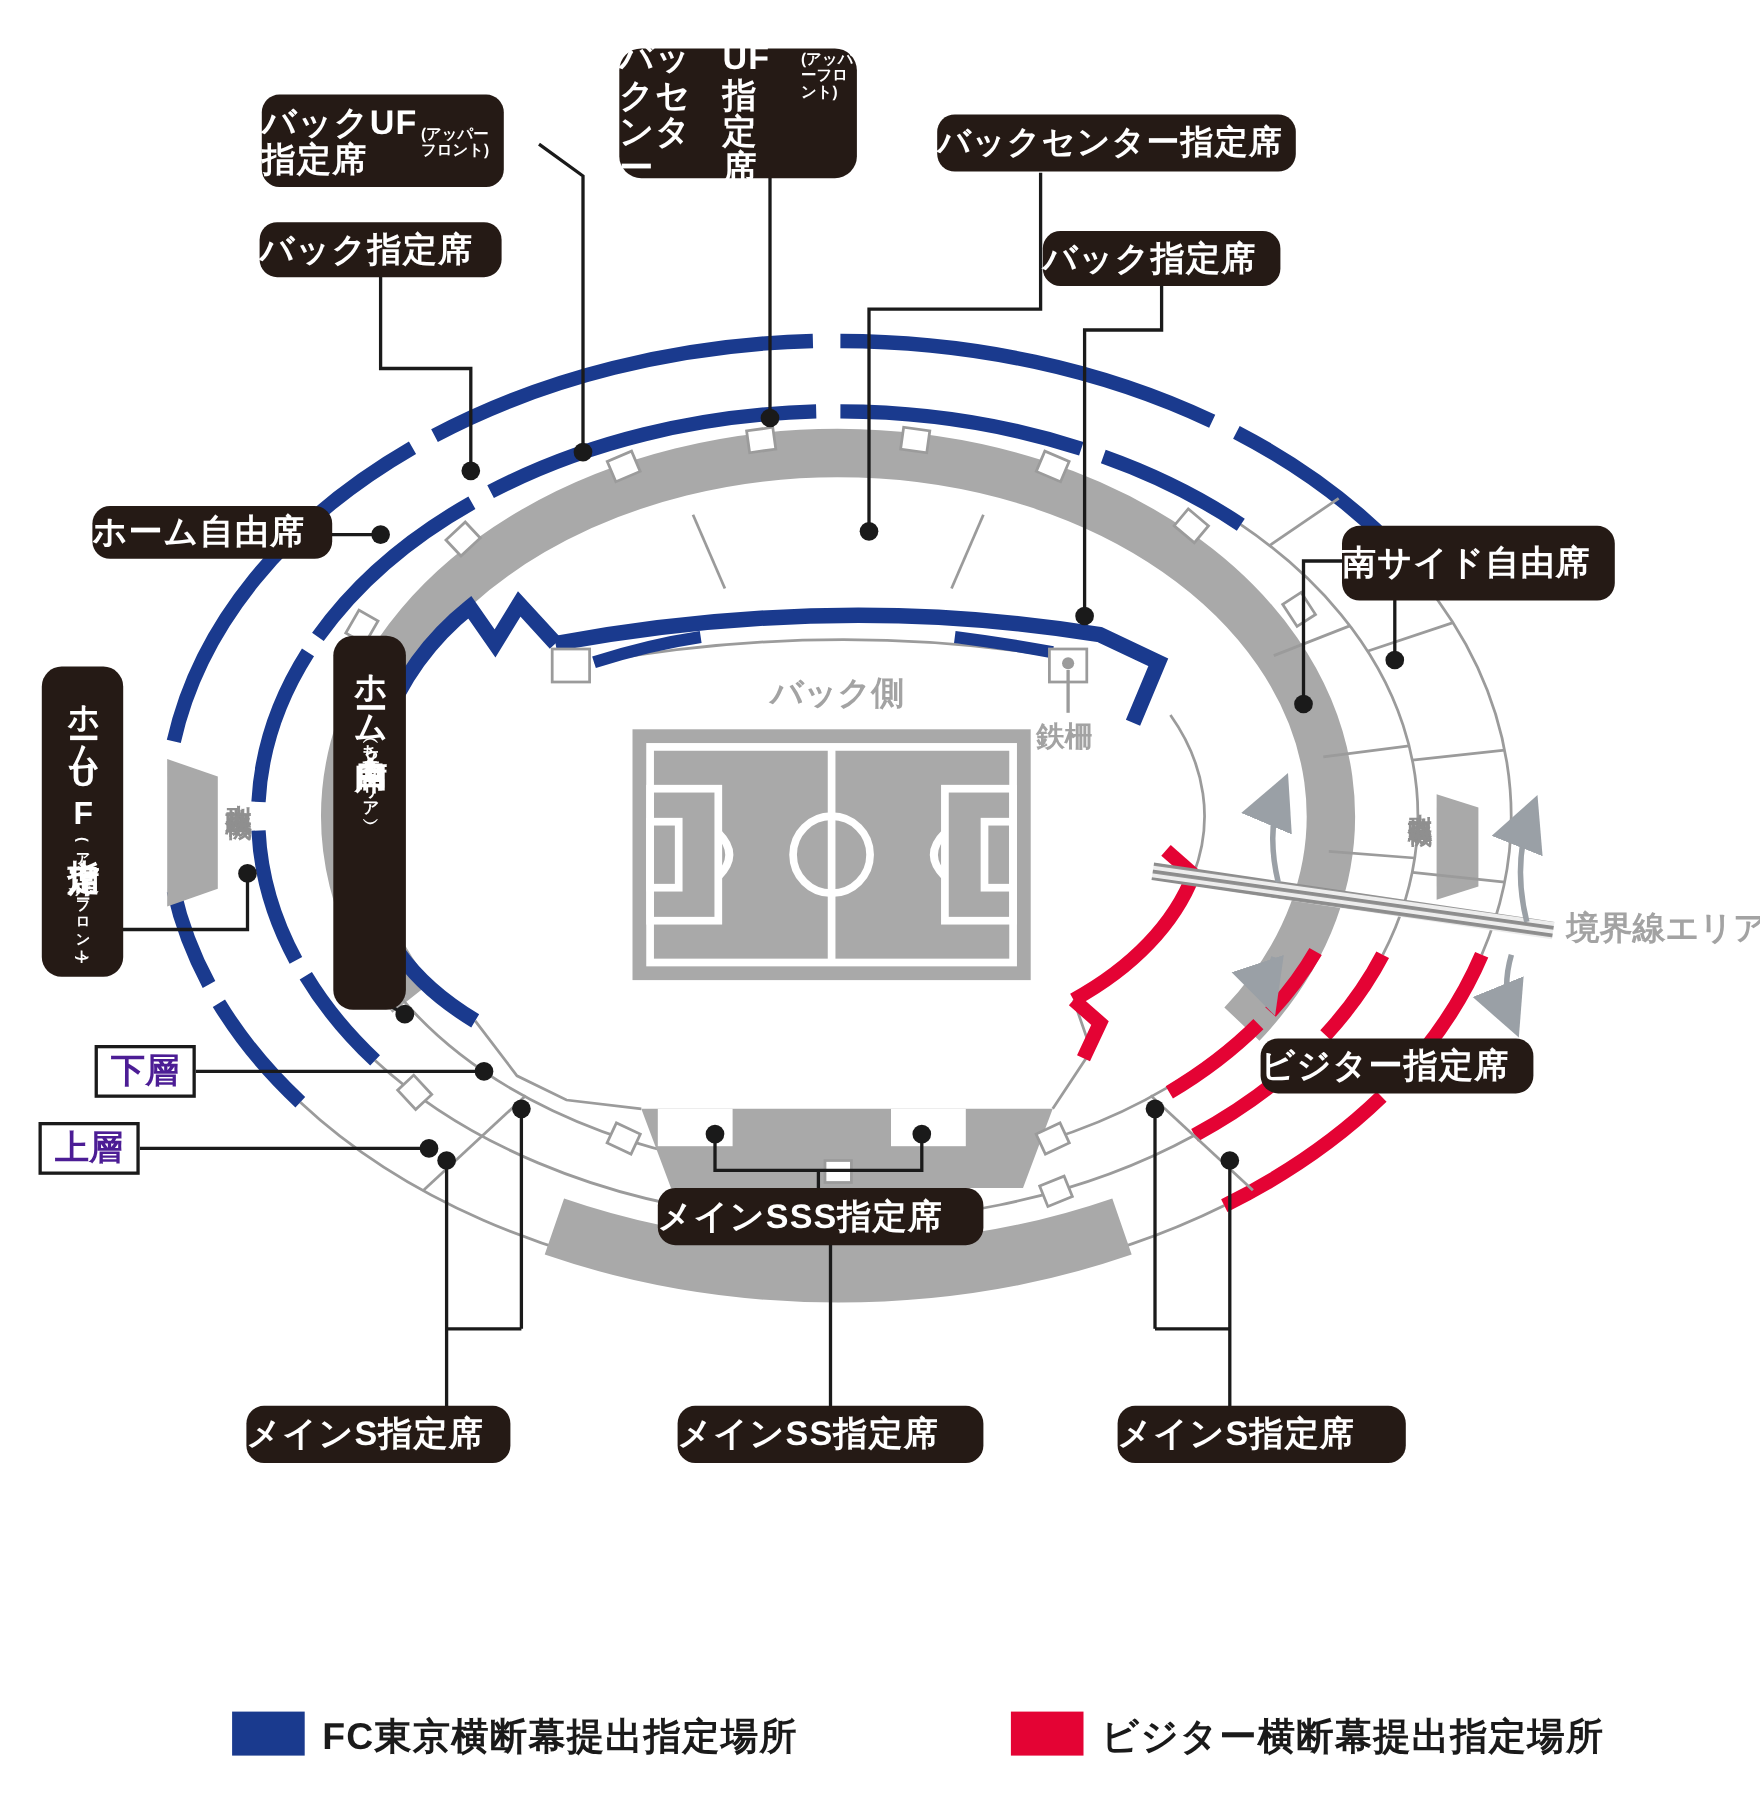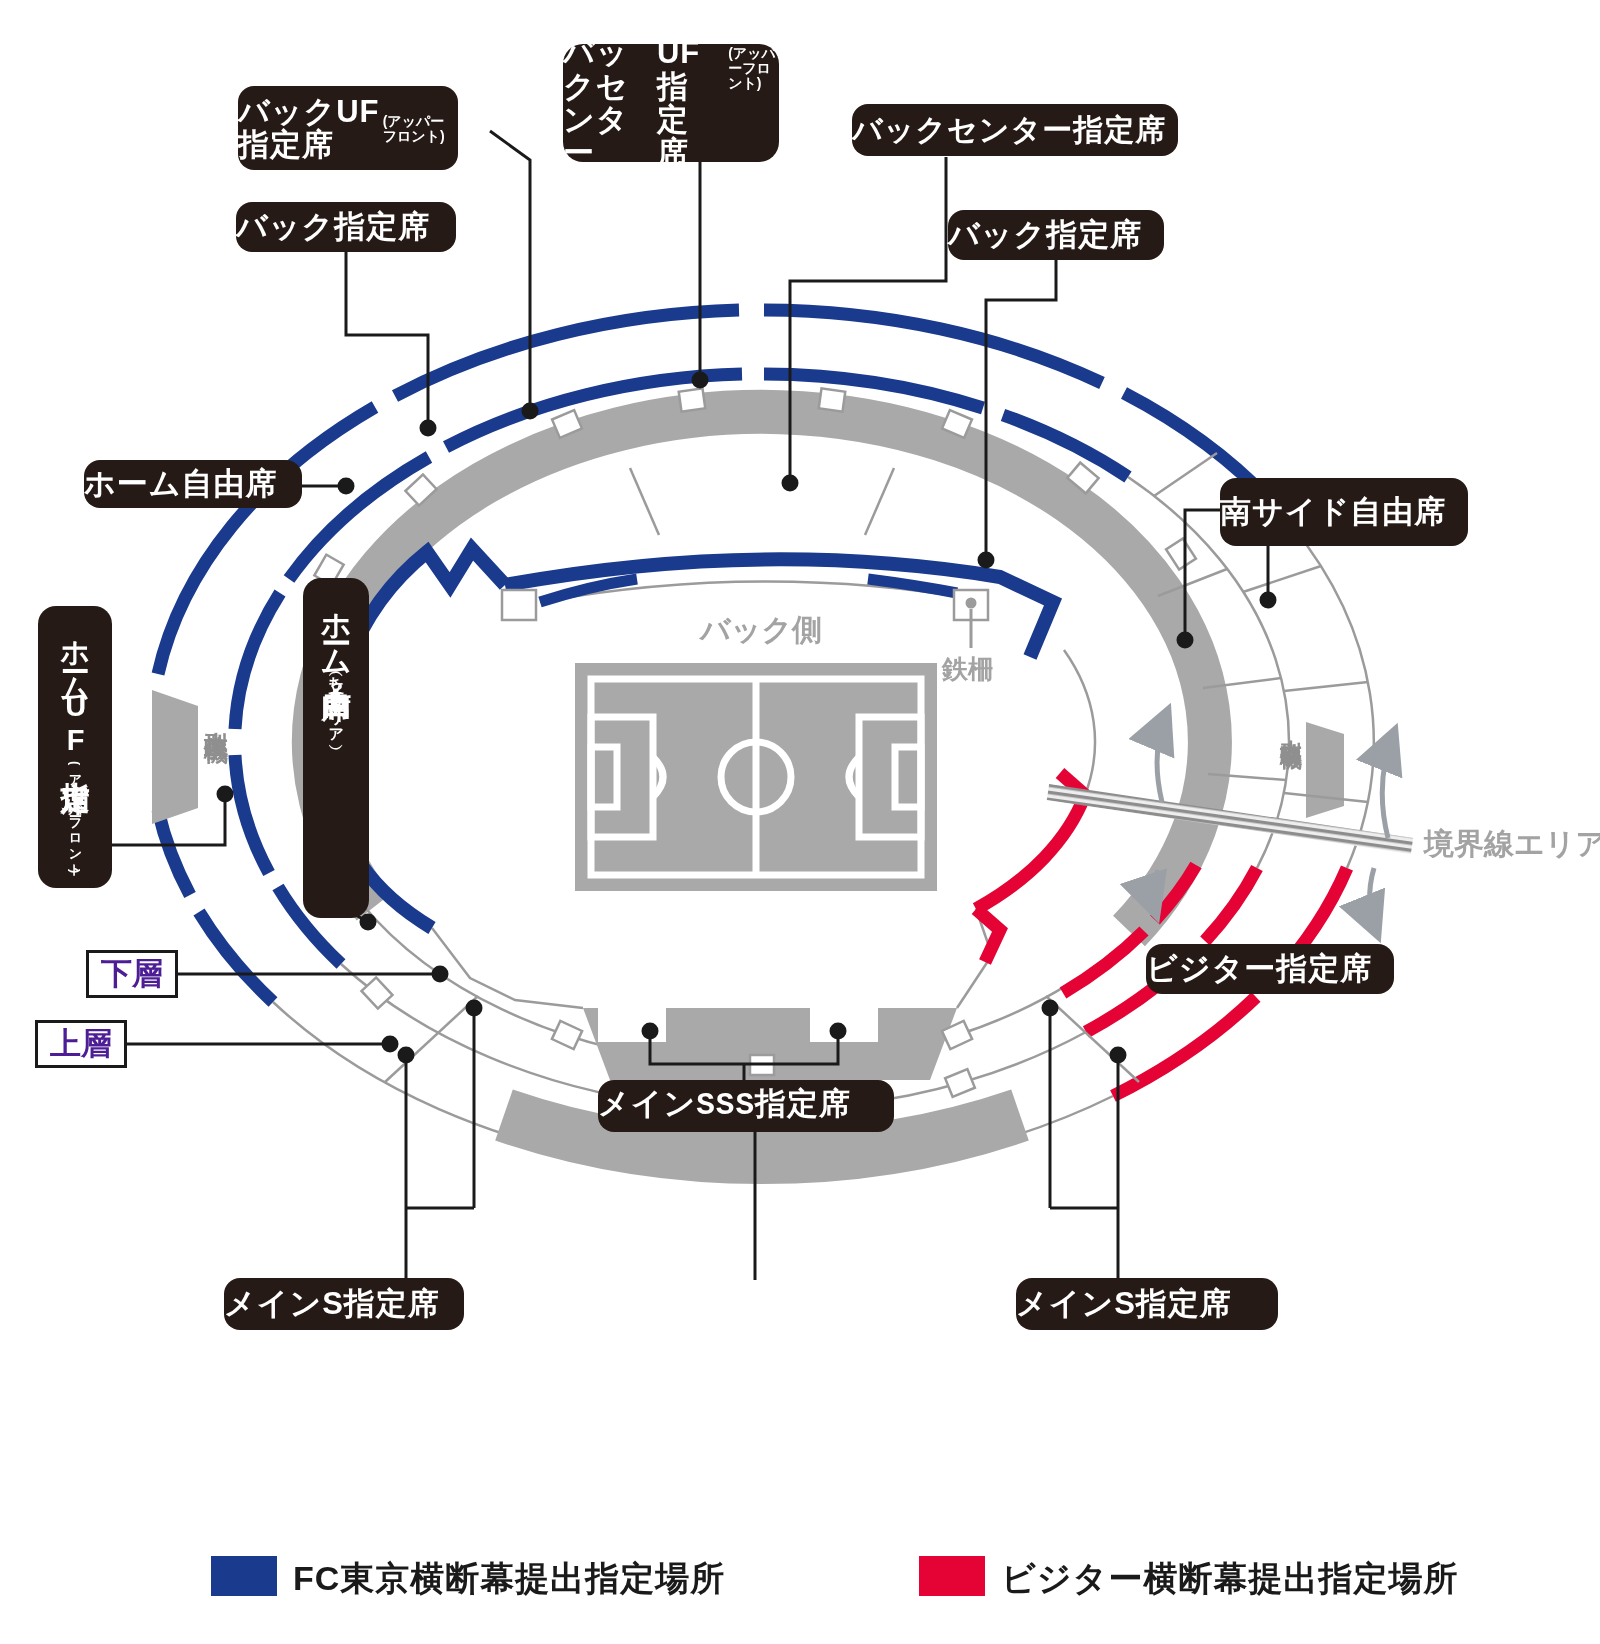--- a/index.html
+++ b/index.html
@@ -265,26 +265,29 @@
   <span>下層</span>
 </div>
 <div class="tierbox" style="left:35px;top:1020px;width:92px;height:48px;">
   <span>上層</span>
 </div>
 
 <div class="lbl" style="left:1126px;top:944px;width:248px;height:50px;margin-left:20px;">
   <span>ビジター指定席</span>
 </div>
 
-<div class="lbl" style="left:598px;top:1080px;width:296px;height:52px;font-family:Liberation Mono, monospace;">
+<div class="lbl" style="left:598px;top:1080px;width:296px;height:52px;">
   <span>メインSSS指定席</span>
 </div>
 
 <div class="lbl" style="left:224px;top:1278px;width:240px;height:52px;">
   <span>メインS指定席</span>
+</div>
+<div class="lbl" style="left:616px;top:1278px;width:278px;height:52px;">
+  <span>メインSS指定席</span>
 </div>
 <div class="lbl" style="left:1016px;top:1278px;width:262px;height:52px;">
   <span>メインS指定席</span>
 </div>
 
 <div class="gtxt" style="left:700px;top:610px;width:122px;font-size:30px;text-align:center;">
   <span>バック側</span>
 </div>
 <div class="gtxt" style="left:942px;top:652px;font-size:26px;">
   <span>鉄柵</span>

